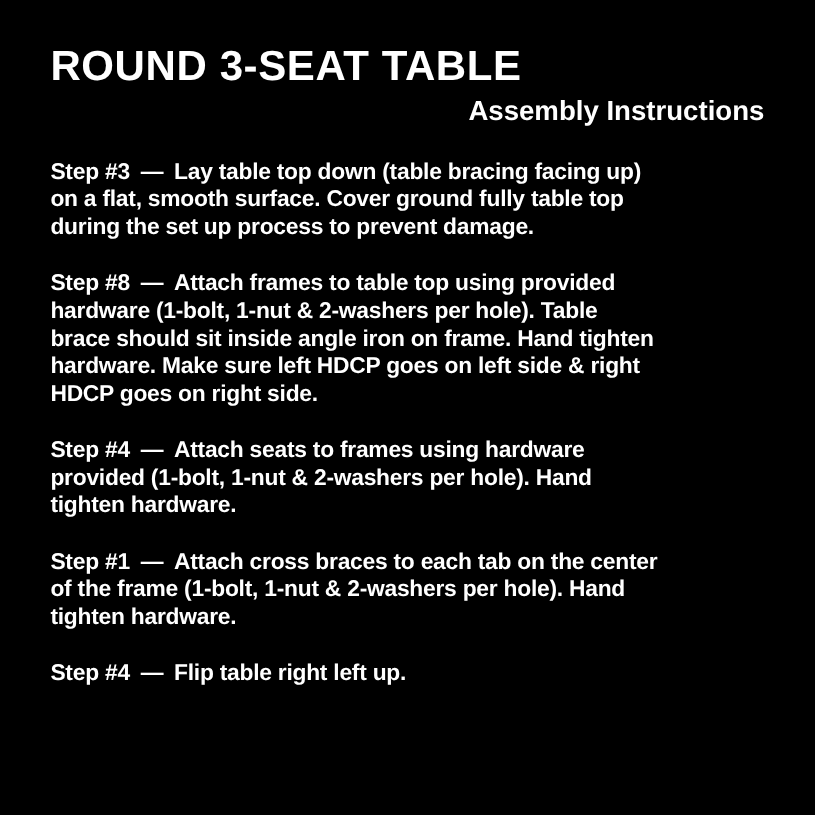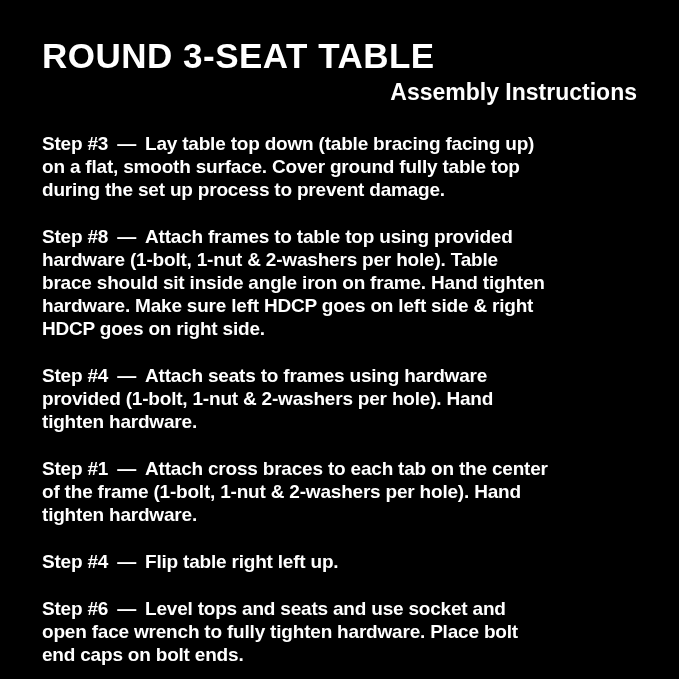--- a/index.html
+++ b/index.html
@@ -71,17 +71,14 @@
     <p class="step"><span>Step #4</span><span class="dash">—</span><span>Attach seats to frames using hardware
 provided (1-bolt, 1-nut &amp; 2-washers per hole). Hand
 tighten hardware.</span></p>
 
     <p class="step"><span>Step #1</span><span class="dash">—</span><span>Attach cross braces to each tab on the center
 of the frame (1-bolt, 1-nut &amp; 2-washers per hole). Hand
 tighten hardware.</span></p>
 
     <p class="step"><span>Step #4</span><span class="dash">—</span><span>Flip table right left up.</span></p>
 
-    <p class="step"><span>Step #6</span><span class="dash">—</span><span>Level tops and seats and use socket and
-open face wrench to fully tighten hardware. Place bolt
-end caps on bolt ends.</span></p>
   </div>
 </div>
 
 </body></html>

